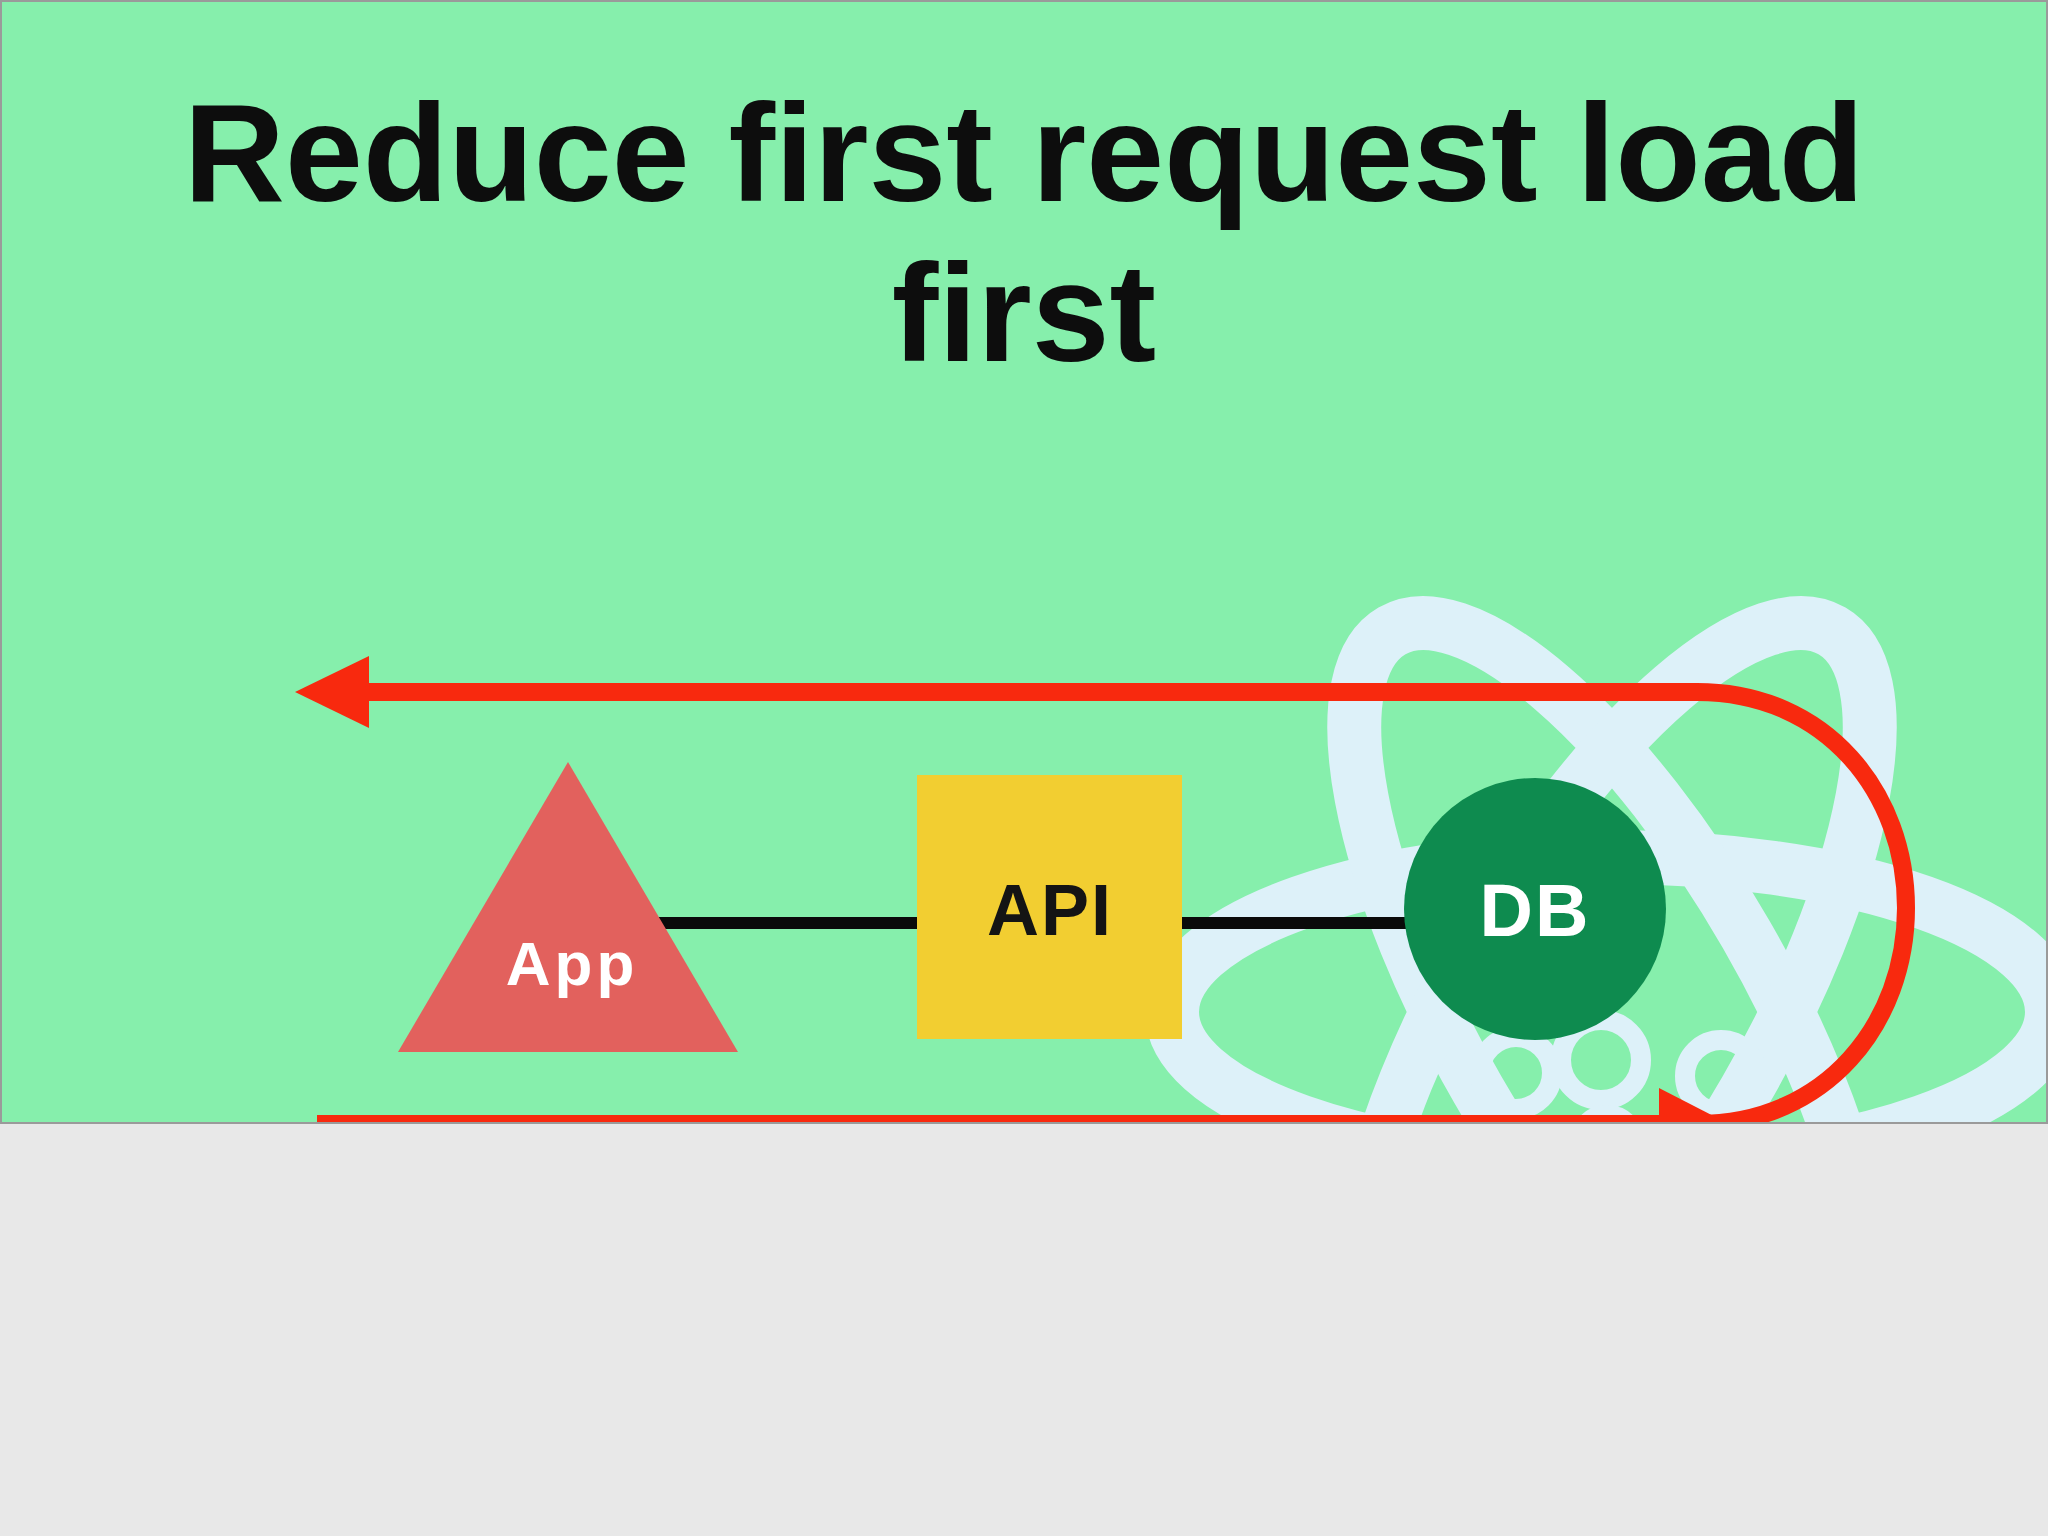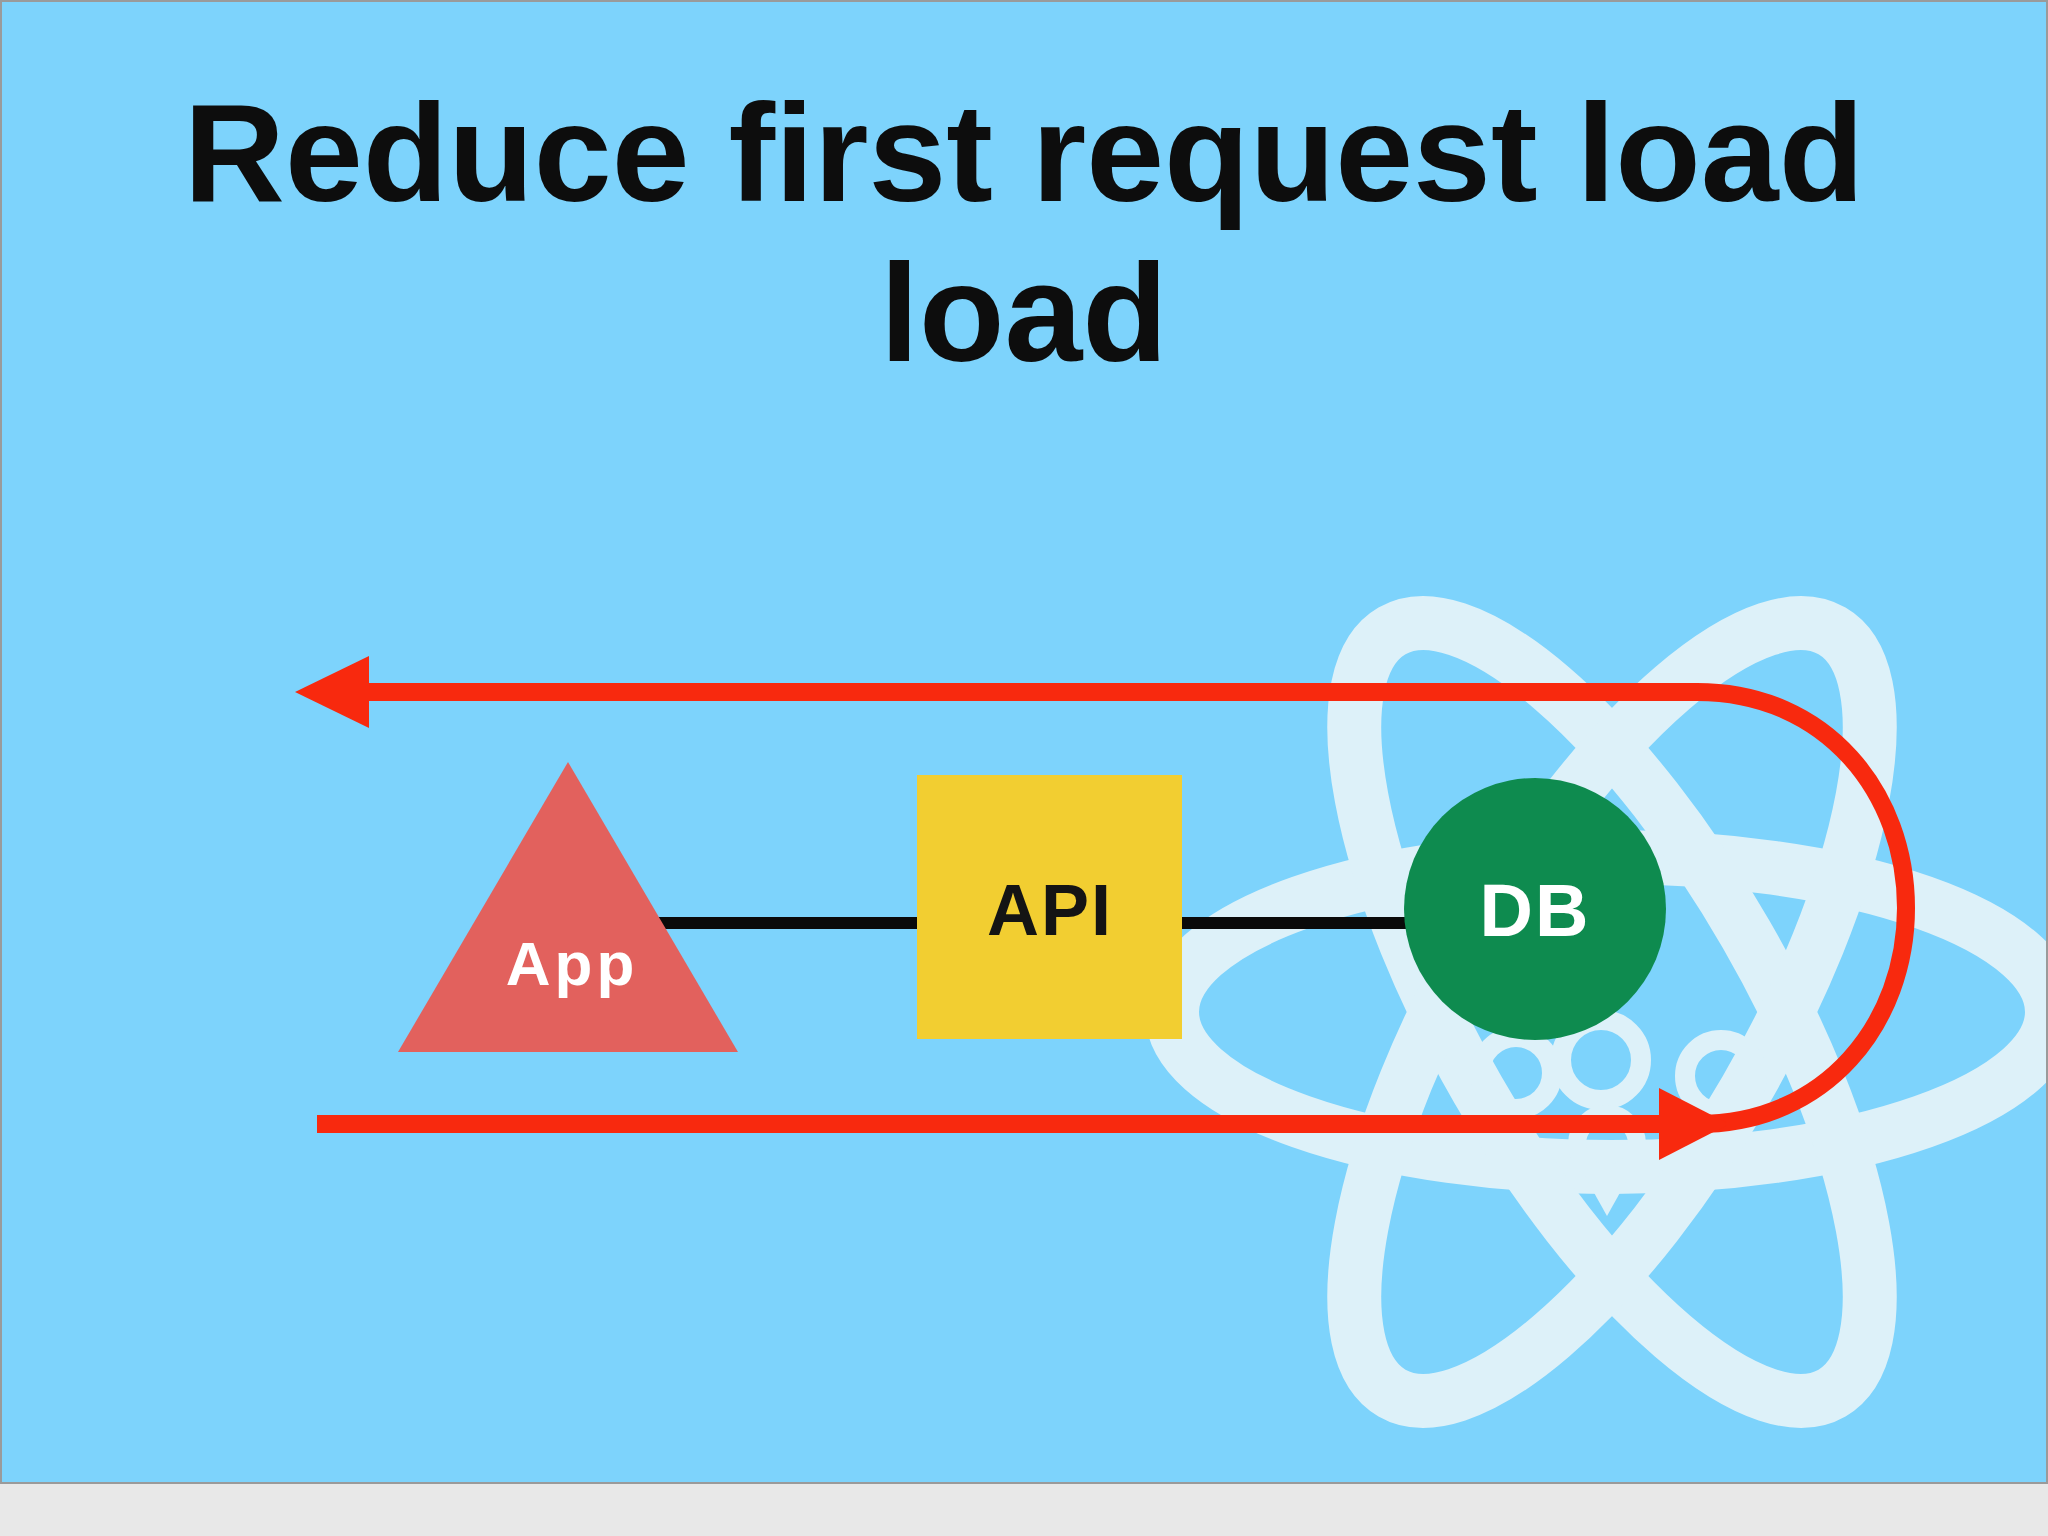--- a/index.html
+++ b/index.html
@@ -1,19 +1,19 @@
 <!DOCTYPE html>
 <html><head>
 <meta charset="utf-8">
 <style>
   html,body{margin:0;padding:0;background:#e8e8e8;}
   .canvas{
     position:relative;
-    width:2048px;height:1484px;
-    background:#7dd3fc;
+    width:2048px;height:1124px;
+    background:#86efac;
     border:2px solid #9a9a9a;
     box-sizing:border-box;
     overflow:hidden;
     font-family:"Liberation Sans","DejaVu Sans",sans-serif;
   }
   .title{
     position:absolute;
     top:71px;left:0;right:0;
     margin:0;
     text-align:center;
@@ -27,21 +27,21 @@
   svg.scene{position:absolute;inset:0;}
   svg text{font-family:"Liberation Sans","DejaVu Sans",sans-serif;font-weight:bold;}
 </style>
 </head>
 <body>
 
 <div class="canvas">
 
   <h1 class="title">
     <span>Reduce first request load</span>
-    <span>load</span>
+    <span>first</span>
   </h1>
 
   <svg class="scene" viewBox="0 0 2048 1536" width="2048" height="1536">
 
     <g fill="none" stroke-width="54" stroke="#ddf1f9">
       <ellipse cx="1610" cy="1010" rx="440" ry="155"></ellipse>
       <ellipse cx="1610" cy="1010" rx="440" ry="155" transform="rotate(60 1610 1010)"></ellipse>
       <ellipse cx="1610" cy="1010" rx="440" ry="155" transform="rotate(120 1610 1010)"></ellipse>
     </g>
     <g fill="none" stroke-width="20" stroke="#ddf1f9">

